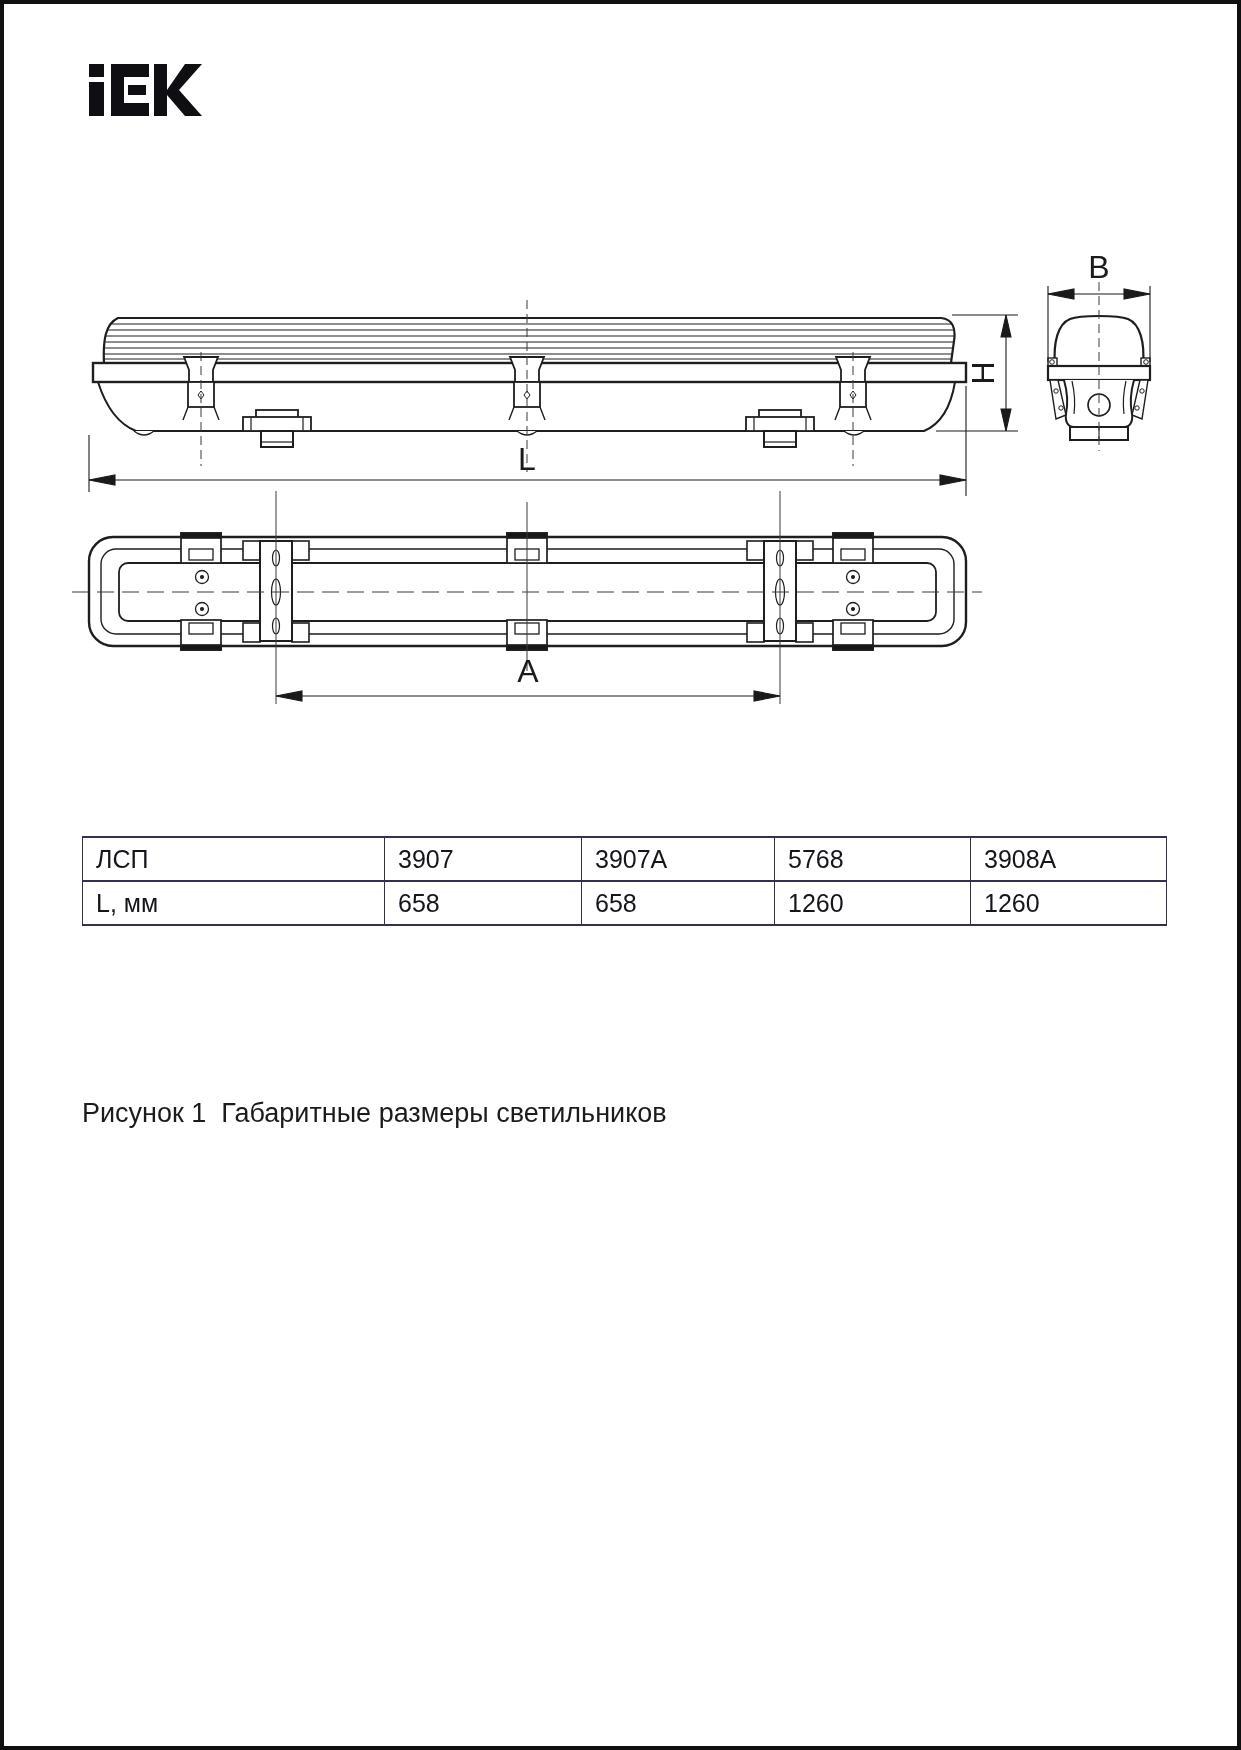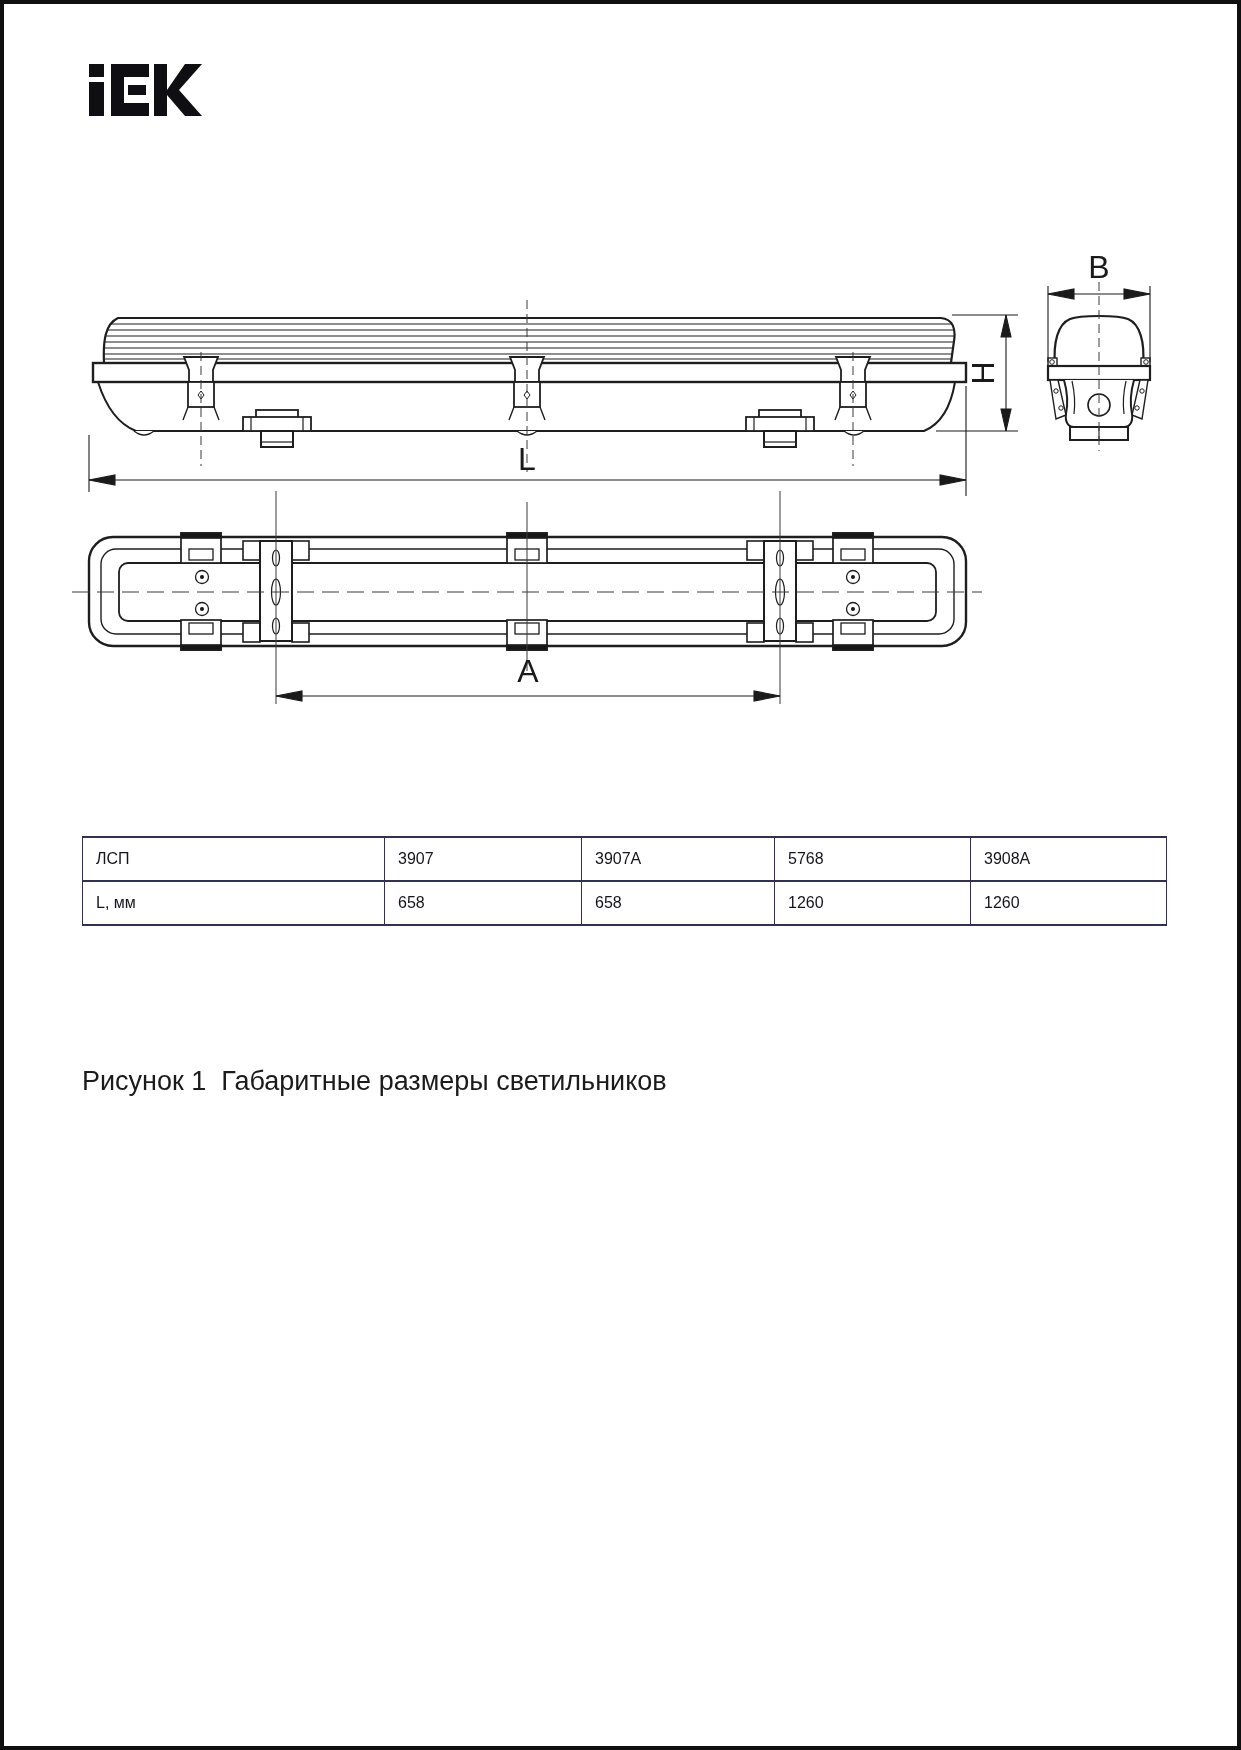--- a/index.html
+++ b/index.html
@@ -12,34 +12,34 @@
     overflow:hidden;
     font-family:"Liberation Sans", sans-serif;
   }
   .logo-svg{position:absolute;left:85px;top:57px;}
   .drawing-svg{position:absolute;left:0;top:0;width:1241px;height:1750px;}
   .dim-label{font-family:"Liberation Sans",sans-serif;font-size:32px;fill:#1a1a1a;}
   .spec-table{
     position:absolute;left:78px;top:832px;
     width:1084px;
     border-collapse:collapse;table-layout:fixed;
-    font-size:16px;color:#15151c;
+    font-size:25px;color:#15151c;
   }
   .spec-table td{
     height:42px;
     padding:0 0 0 13px;
     vertical-align:middle;
     border-left:1.6px solid #32324e;
     border-right:1.6px solid #32324e;
     border-top:2.2px solid #32324e;
     border-bottom:2.2px solid #32324e;
     overflow:hidden;white-space:nowrap;
   }
   .caption{
-    position:absolute;left:78px;top:1062px;
+    position:absolute;left:78px;top:1094px;
     font-size:27px;color:#1b1b1b;
     white-space:pre-wrap;
   }
 </style>
 </head>
 <body>
 
 <div class="page">
 
   <svg class="logo-svg" width="115" height="58" viewBox="0 0 115 58">

